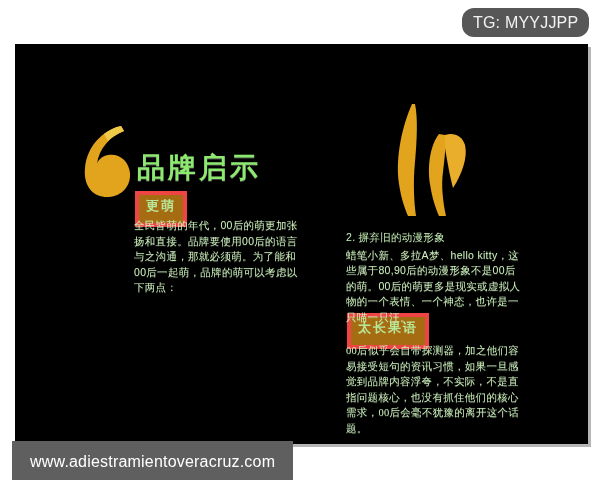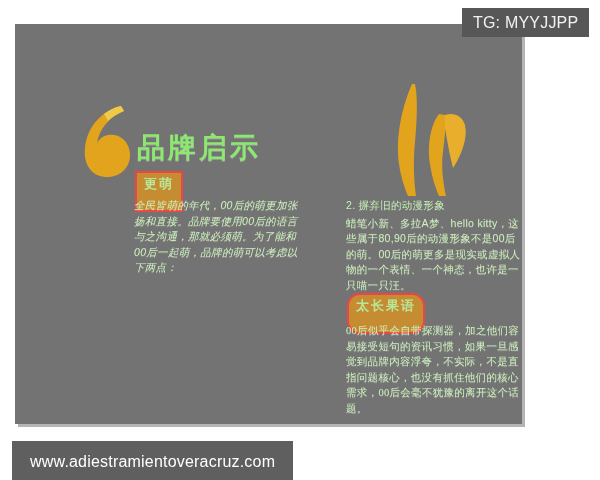--- a/index.html
+++ b/index.html
@@ -22,30 +22,31 @@
     left: 462px;
     height: 29px;
     padding: 0 11px;
     background: #575757;
     color: #f2f2f2;
     font-size: 16px;
     line-height: 29px;
     letter-spacing: 0.2px;
     white-space: nowrap;
     z-index: 30;
+    border-radius: 12px;
   }
 
   
   #slide {
     position: absolute;
     left: 15px;
-    top: 24px;
-    width: 507px;
+    top: 44px;
+    width: 573px;
     height: 400px;
-    background: #737373;
+    background: #000000;
     box-shadow: 3px 3px 0 0 rgba(120,120,120,0.55);
     overflow: hidden;
   }
 
   
   #quote-mark {
     position: absolute;
     left: 62px;
     top: 78px;
     width: 62px;
@@ -73,53 +74,53 @@
     letter-spacing: 3px;
     color: #8ce86f;
     text-shadow: 0 1px 0 rgba(255,255,255,0.25);
     z-index: 6;
     white-space: nowrap;
   }
 
   
   .tag-badge {
     position: absolute;
-    border: 2px solid #ef4444;
+    border: 4px solid #ef4444;
     background: rgba(230,150,25,0.72);
     color: #b7e89a;
     font-size: 13px;
     font-weight: bold;
     letter-spacing: 2px;
-    padding: 2px 7px 17px 7px;
+    padding: 2px 7px 8px 7px;
     white-space: nowrap;
     z-index: 6;
   }
   #badge-left  { left: 120px; top: 147px; }
-  #badge-right { left: 332px; top: 269px; border-radius: 13px; }
+  #badge-right { left: 332px; top: 269px; }
 
   
   .col {
     position: absolute;
     z-index: 6;
   }
   .para {
     color: #cdf2bd;
     font-size: 10.5px;
     line-height: 15.5px;
     letter-spacing: 0.3px;
     margin: 0;
     text-shadow: 0 0.5px 0 rgba(255,255,255,0.12);
   }
-  .para.lead { margin-bottom: 2px; font-style: italic; }
+  .para.lead { margin-bottom: 2px; }
   .subhead {
     color: #c7f0b6;
     font-size: 10.5px;
     line-height: 15.5px;
     letter-spacing: 0.3px;
-    margin: 0 0 2px 0;
+    margin: 12px 0 2px 0;
   }
 
   #col-left-top    { left: 119px; top: 174px; width: 172px; }
   #col-left-bottom { left: 119px; top: 270px; width: 176px; }
   #col-right-top   { left: 331px; top: 174px; width: 178px; }
   #col-right-bottom{ left: 331px; top: 299px; width: 178px; font-family: Liberation Serif, serif; }
 
   
   #url-bar {
     position: absolute;

